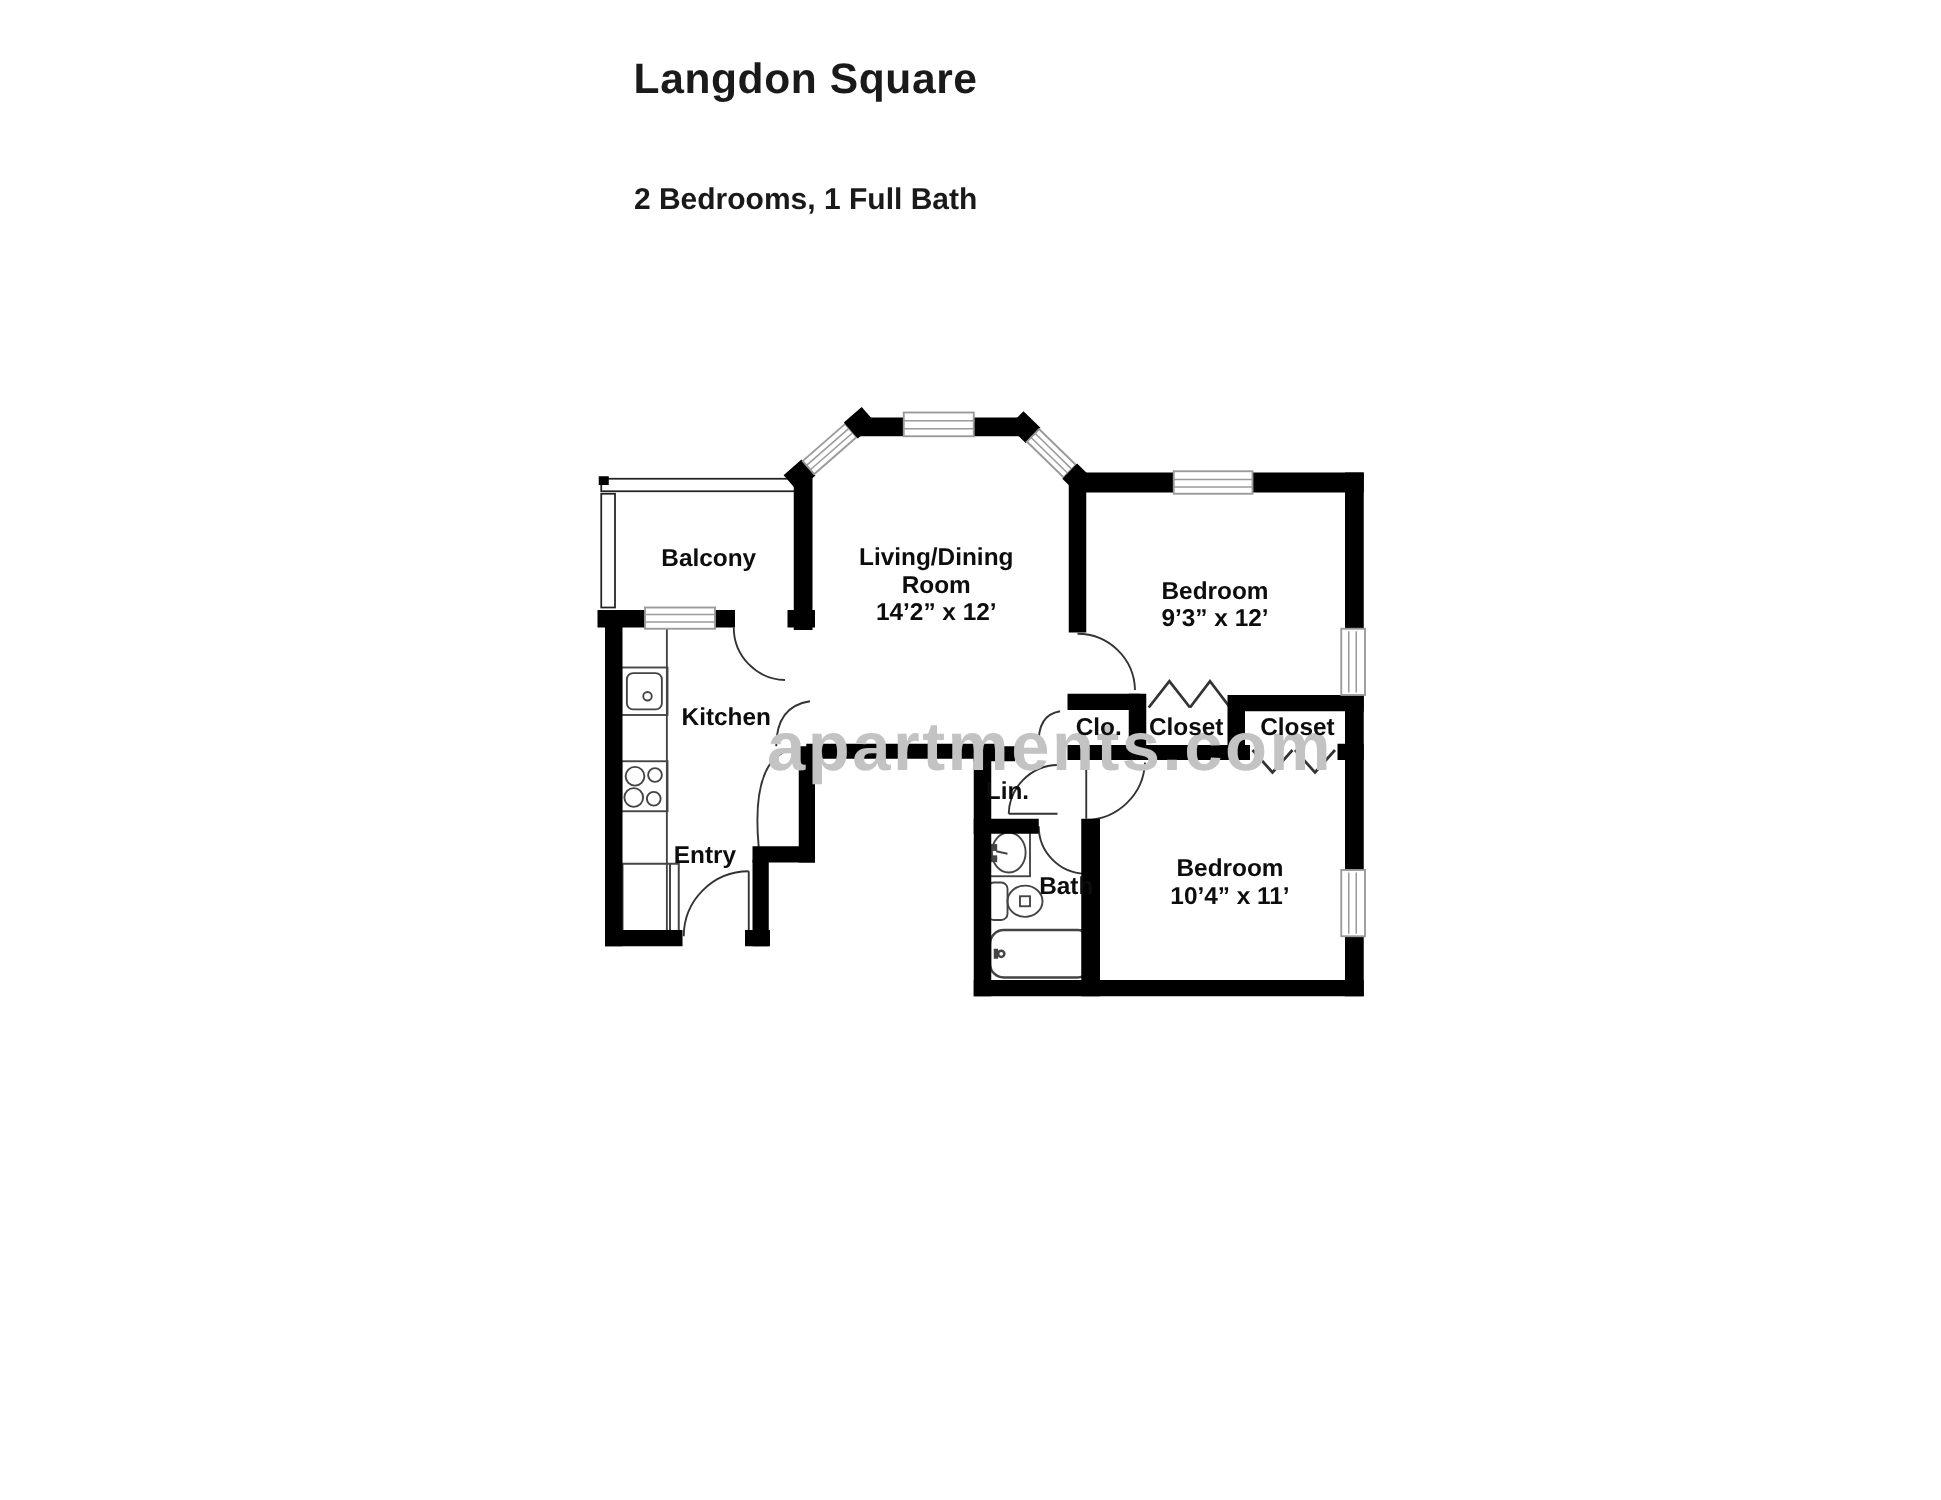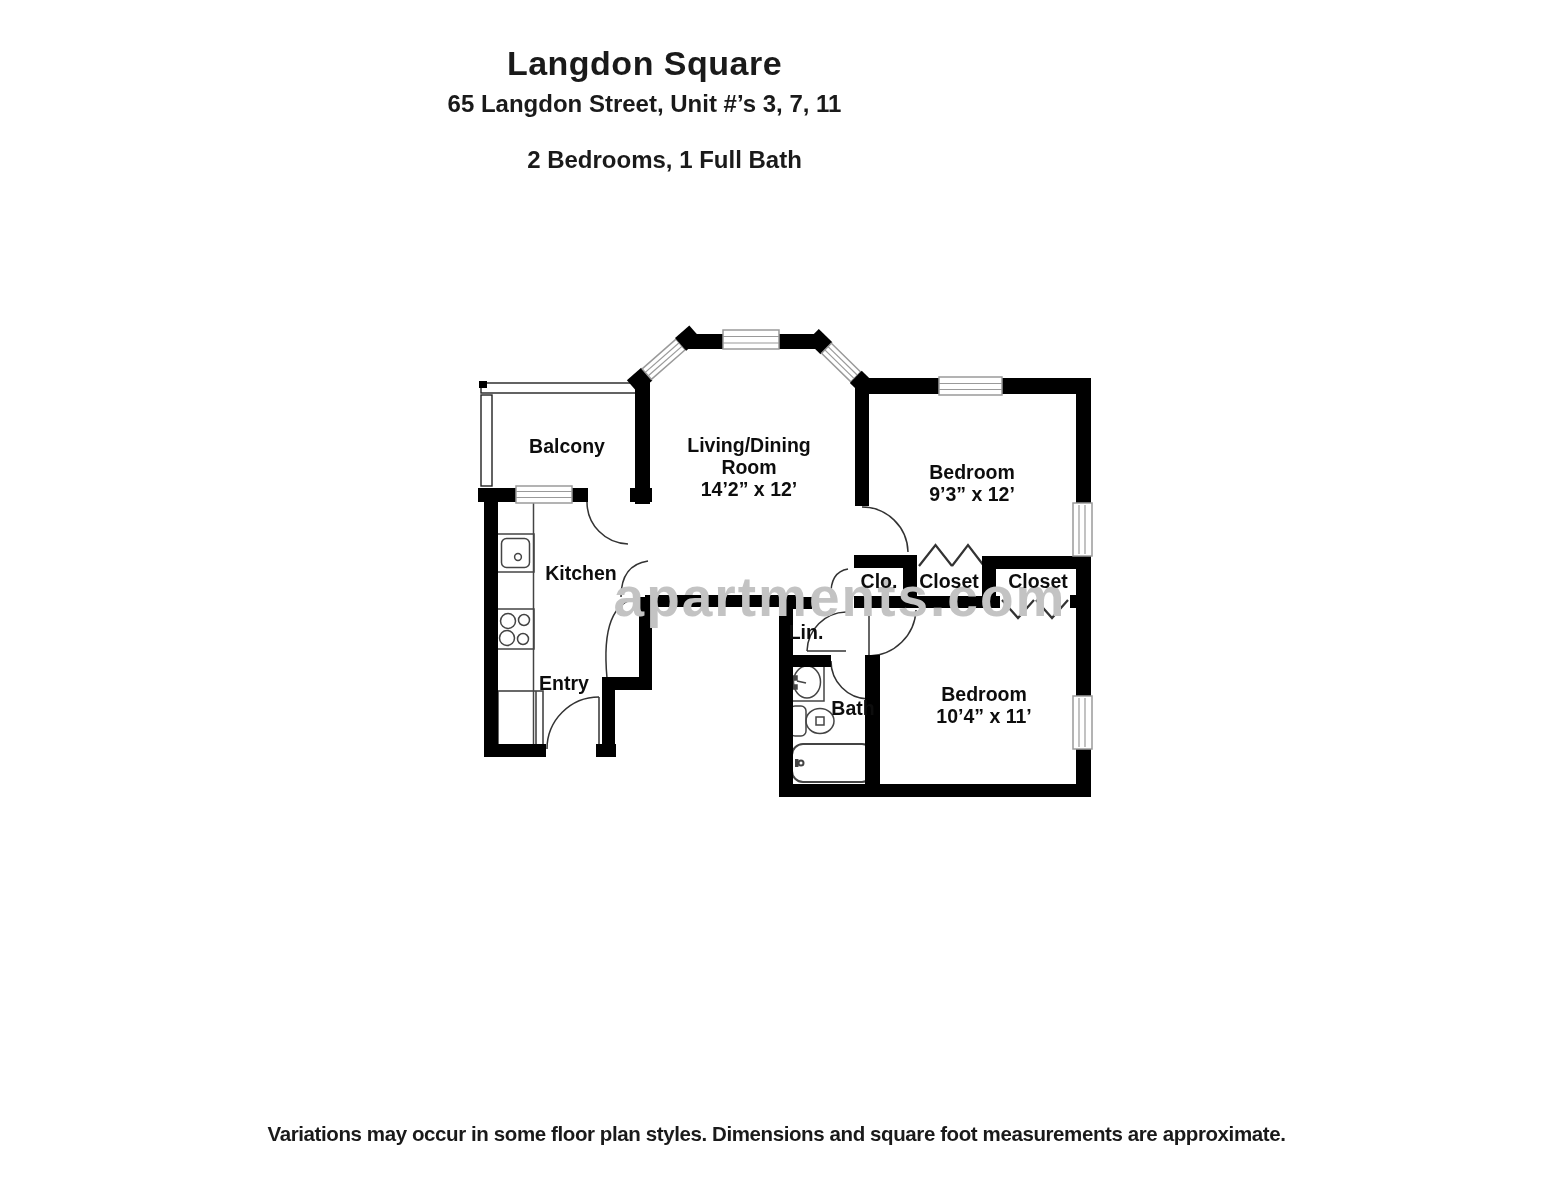--- a/index.html
+++ b/index.html
@@ -3,37 +3,36 @@
 <meta charset="utf-8">
 <style>
   html,body{margin:0;padding:0;background:#ffffff;}
   .canvas{
     position:relative;width:1553px;height:1200px;background:#ffffff;overflow:hidden;
     font-family:"Liberation Sans","DejaVu Sans",sans-serif;color:#111;
   }
   .hdr{position:absolute;left:0;width:1289px;text-align:center;font-weight:bold;color:#1a1a1a;}
   .hdr-title{top:44px;font-size:34px;letter-spacing:0.5px;}
   .hdr-address{top:90px;font-size:24px;}
-  .hdr-config{top:146px;font-size:24px;padding-left:20px;}
+  .hdr-config{top:146px;font-size:24px;}
   .hdr-area{top:192px;font-size:24px;}
   .ftr{
     position:absolute;left:0;top:1122px;width:1553px;text-align:center;
     font-size:20.5px;font-weight:bold;letter-spacing:-0.4px;color:#1a1a1a;
   }
   svg text{font-family:"Liberation Sans","DejaVu Sans",sans-serif;}
   .room-label{font-size:19.5px;font-weight:bold;fill:#0d0d0d;}
   .wm{font-size:55px;font-weight:bold;fill:#c3c3c3;letter-spacing:2px;}
 </style>
 </head>
 <body>
 
 <div class="canvas">
 
   <div class="hdr hdr-title">Langdon Square</div>
-  <div class="hdr hdr-address">65 Langdon Street, Unit #’s 3, 7, 11</div>
   <div class="hdr hdr-config">2 Bedrooms, 1 Full Bath</div>
 
   <svg width="1553" height="1200" viewBox="0 0 1553 1200" style="position:absolute;left:0;top:0;">
 
     <g fill="none" stroke="#222" stroke-width="1.4">
       <rect x="481" y="383" width="157" height="10"></rect>
       <rect x="481" y="395" width="11" height="91"></rect>
       <rect x="479" y="381" width="8" height="7" fill="#000" stroke="none"></rect>
     </g>
 
@@ -218,14 +217,13 @@
       <text class="room-label" x="1038" y="588">Closet</text>
       <text class="room-label" x="806" y="639">Lin.</text>
       <text class="room-label" x="564" y="690">Entry</text>
       <text class="room-label" x="853" y="715">Bath</text>
 
       <text class="room-label" x="984" y="701">Bedroom</text>
       <text class="room-label" x="984" y="723">10’4” x 11’</text>
     </g>
   </svg>
 
-  <div class="ftr">Variations may occur in some floor plan styles. Dimensions and square foot measurements are approximate.</div>
 </div>
 
 </body></html>

